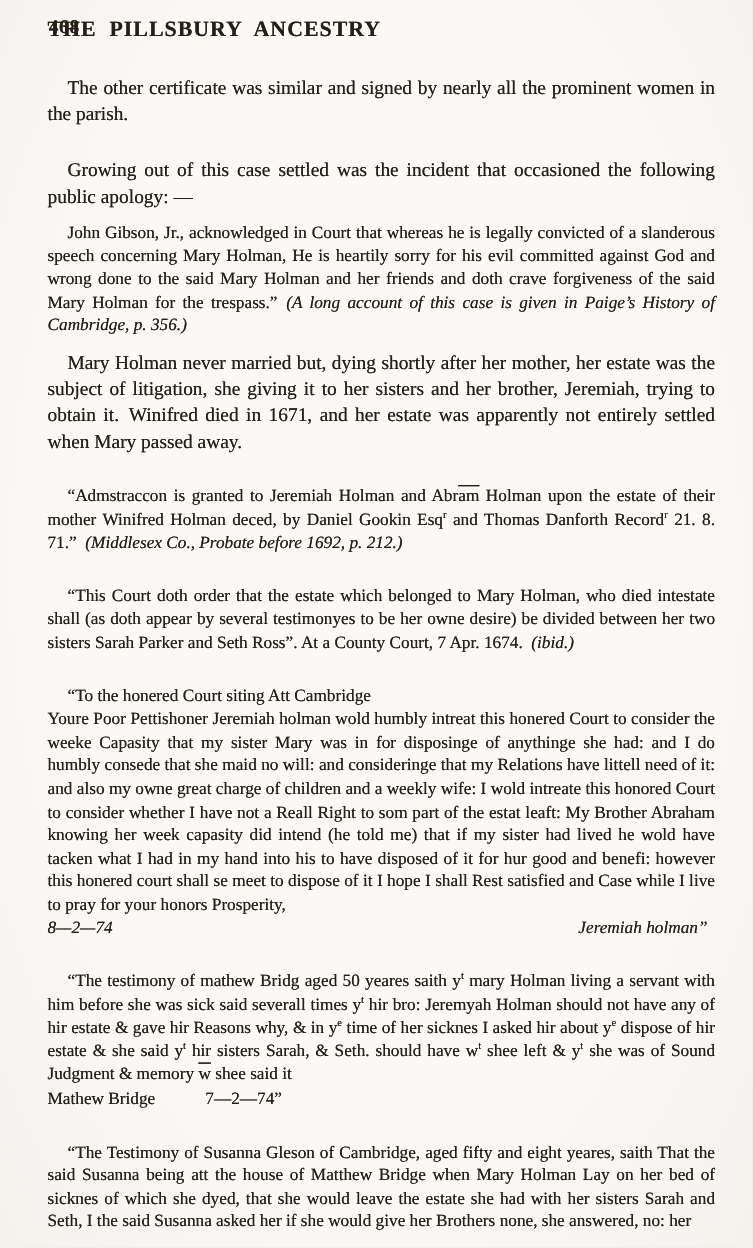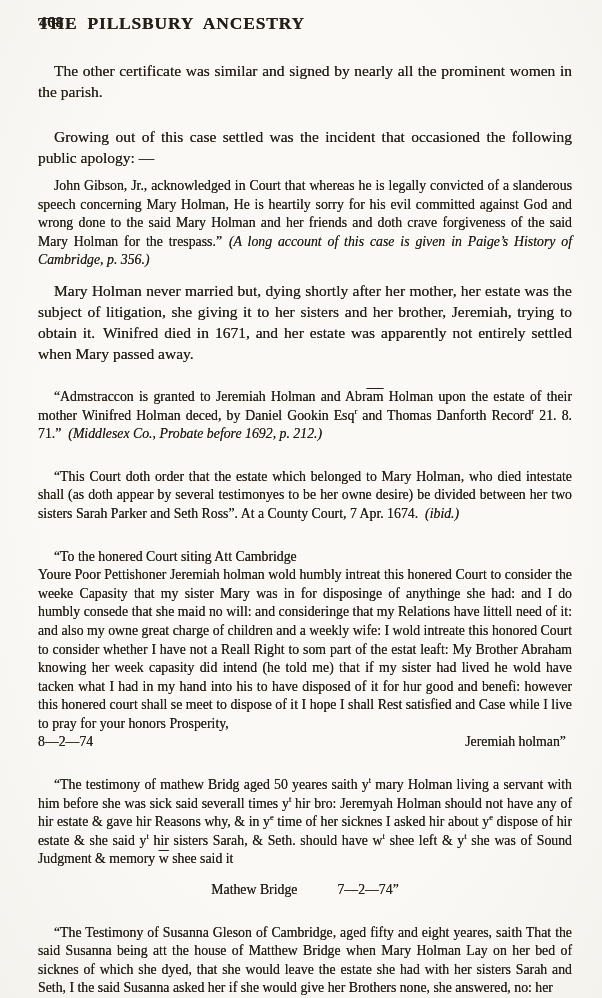--- a/index.html
+++ b/index.html
@@ -64,28 +64,28 @@
   }
   .it  { font-style: italic; }
   .ovl { text-decoration: overline; }
   .sigrow {
     display: flex;
     justify-content: space-between;
     align-items: flex-end;
     font-size: 13.8px;
     line-height: 18.6px;
     padding-right: 6px;
+    font-style: italic;
   }
   .attestrow {
     display: flex;
-    justify-content: center;
     gap: 40px;
     font-size: 13.8px;
     line-height: 18.6px;
-    margin: 12px 0 1px 0;
+    margin: 1px 0 1px 0;
   }
 </style>
 </head>
 <body>
 
 <div class="page">
 
   <div class="header">
     <span class="pagenum">468</span>
     <span class="title">THE PILLSBURY ANCESTRY</span>

